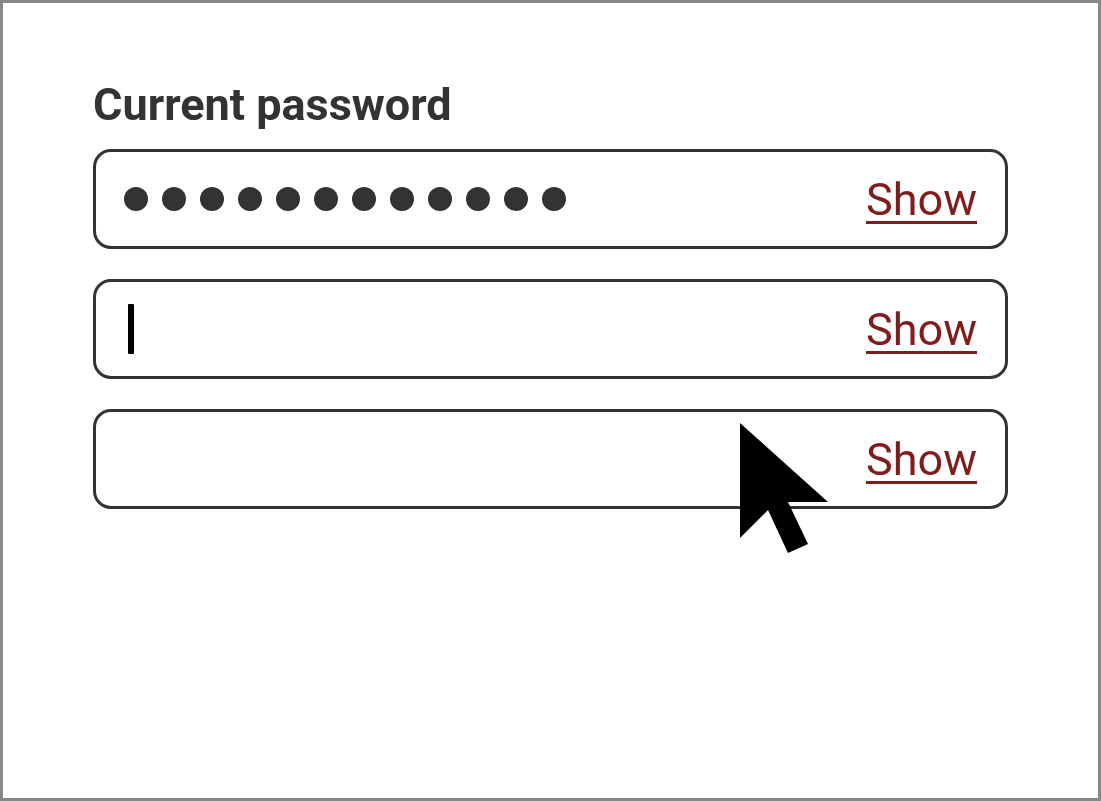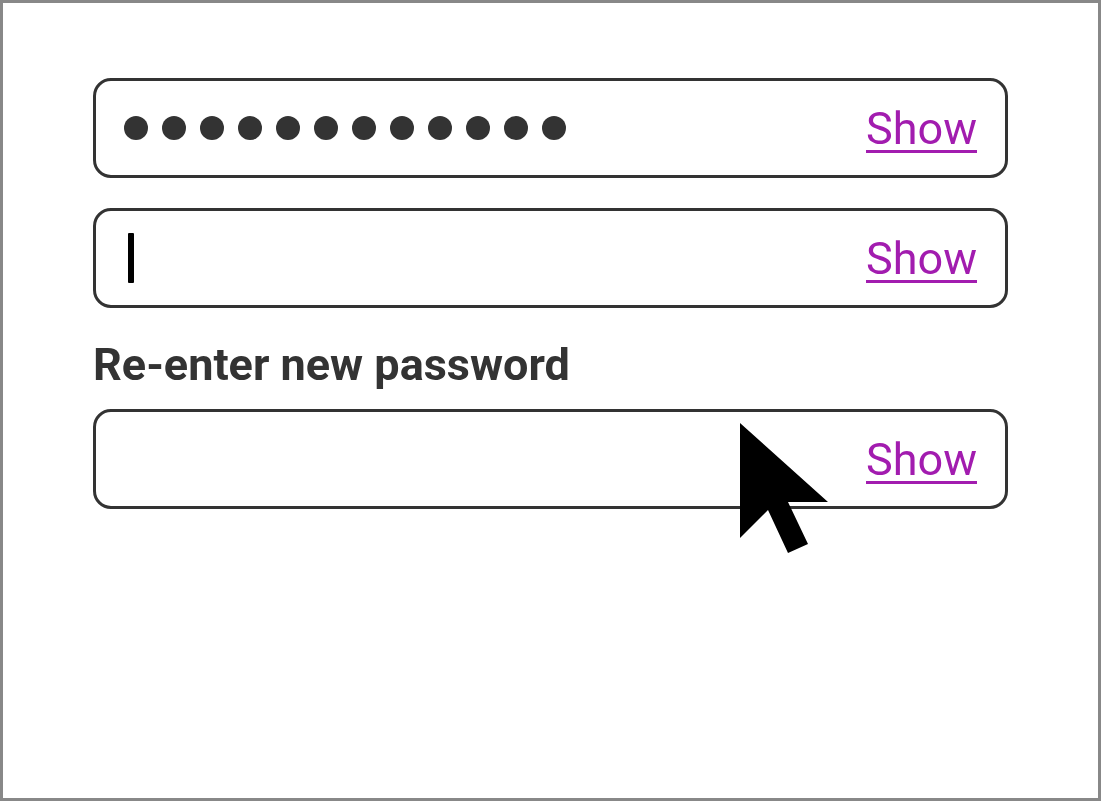--- a/index.html
+++ b/index.html
@@ -46,21 +46,21 @@
       flex: 1;
       font-size: 42px;
       color: #333333;
       letter-spacing: 6px;
       display: flex;
       align-items: center;
       height: 100%;
     }
     .show-link {
       font-size: 45px;
-      color: #a21caf;
+      color: #7f1d1d;
       text-decoration: underline;
       text-decoration-thickness: 3px;
       text-underline-offset: 6px;
       cursor: pointer;
       background: none;
       border: none;
       font-family: inherit;
       padding: 0;
     }
     .dots {
@@ -87,20 +87,21 @@
       top: 418px;
       pointer-events: none;
     }
   </style>
 </head>
 <body>
 
 <div class="frame">
 
   <div class="field-group">
+    <label class="field-label">Current password</label>
     <div class="input-row">
       <div class="input-content">
         <div class="dots">
           <span class="dot"></span>
             <span class="dot"></span>
             <span class="dot"></span>
             <span class="dot"></span>
             <span class="dot"></span>
             <span class="dot"></span>
             <span class="dot"></span>
@@ -118,21 +119,20 @@
   <div class="field-group">
     <div class="input-row">
       <div class="input-content">
         <div class="caret"></div>
       </div>
       <button class="show-link">Show</button>
     </div>
   </div>
 
   <div class="field-group">
-    <label class="field-label">Re-enter new password</label>
     <div class="input-row">
       <div class="input-content"></div>
       <button class="show-link">Show</button>
     </div>
   </div>
 
 </div>
 
 <svg class="cursor-icon" width="110" height="150" viewBox="0 0 110 150">
   <path d="M 10 5 L 10 120 L 38 92 L 58 135 L 78 126 L 58 84 L 98 84 Z" fill="#000000"></path>

